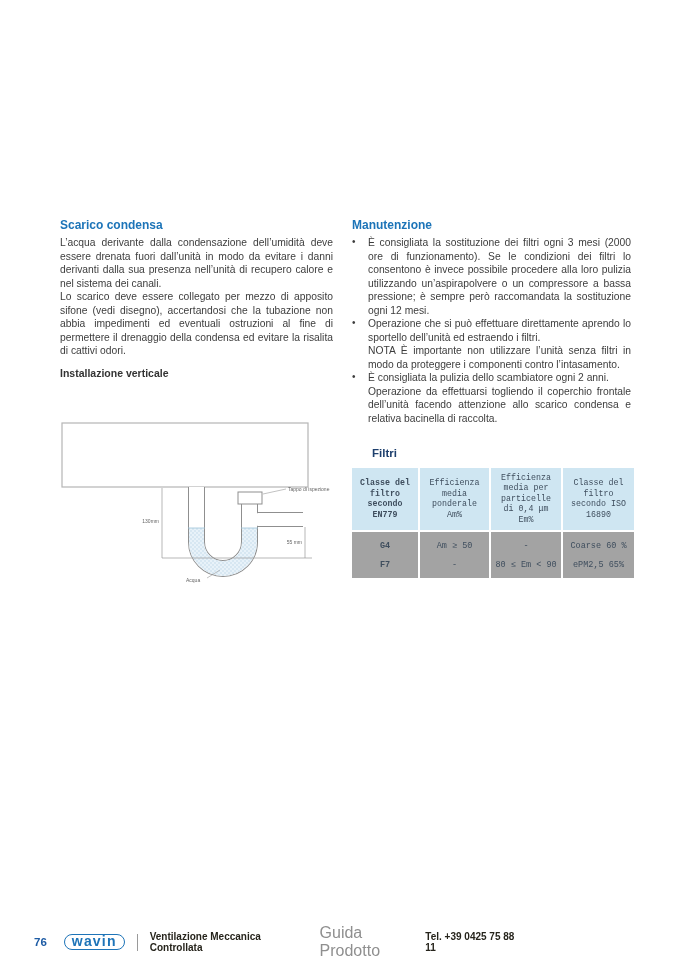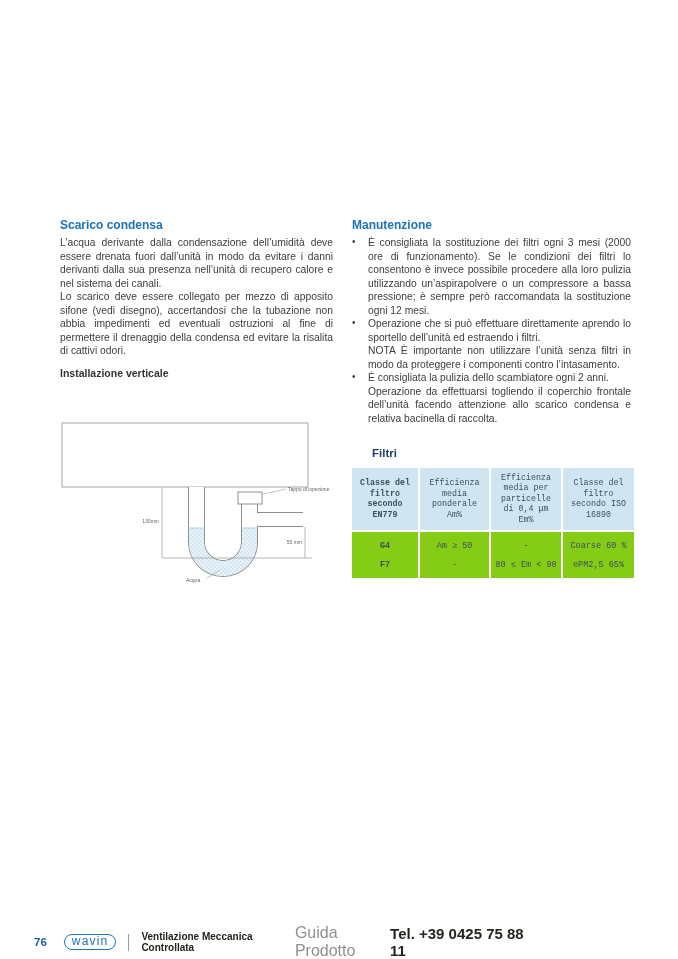--- a/index.html
+++ b/index.html
@@ -22,35 +22,35 @@
   .diagram { position:absolute; left:60px; top:420px; width:272px; height:170px; }
   .diagram text { font-family:"Liberation Sans", sans-serif; font-size:5px; fill:#666; }
 
   .filtri { position:absolute; left:352px; top:447px; width:278px; }
   .filtri h2.sec { color:#1d3f6d; font-size:11.5px; margin:0 0 9px 0;padding-left:20px; }
   .ftable { display:grid; grid-template-columns:66px 69px 70px 71px; column-gap:2px;font-family:Liberation Mono, monospace; }
   .fcol {}
   .fhead { background:#cfe6f2; height:62px; display:flex; align-items:center; justify-content:center;
            text-align:center; font-size:8.3px; line-height:10.5px; color:#3f4e5e; padding:2px 3px; }
   .fhead.bold { font-weight:bold; }
-  .fbody { background:#84cc16; height:46px; margin-top:2px; padding-top:4px; }
+  .fbody { background:#a3a3a3; height:46px; margin-top:2px; padding-top:4px; }
   .fcell { height:19px; display:flex; align-items:center; justify-content:center;
            font-size:8.5px; color:#3f4e5e; }
   .fcell.bold { font-weight:bold; }
 
   .footer { position:absolute; left:12px; top:924px; width:566px; display:flex; align-items:center;
             padding:0 52px 0 22px; }
   .page-num { font-size:11.5px; font-weight:bold; color:#1d5ba4; }
   .logo { margin-left:17px; border:1.4px solid #1e74b8; border-radius:9px; padding:0 7px 1px 7px;
-          color:#1e74b8; font-weight:normal; font-size:12px; letter-spacing:1.2px; line-height:13px; }
+          color:#1e74b8; font-weight:bold; font-size:14px; letter-spacing:1.2px; line-height:13px; }
   .fdivider { width:1px; height:17px; background:#9a9a9a; margin:0 12px; }
   .ftitle { font-size:10px; font-weight:bold; color:#26241c; }
   .fsub { font-size:16px; color:#8f8f8f; margin-left:6px; }
   .fspacer { flex:1; }
-  .ftel { font-size:15px; font-weight:bold; color:#26241c; }
+  .ftel { font-size:10px; font-weight:bold; color:#26241c; }
 </style>
 </head>
 <body>
 
 <div class="page">
 
   <div class="left-col">
     <h2 class="sec">Scarico condensa</h2>
     <p class="body-text">L’acqua derivante dalla condensazione dell’umidità deve essere drenata fuori dall’unità in modo da evitare i danni derivanti dalla sua presenza nell’unità di recupero calore e nel sistema dei canali.</p>
     <p class="body-text">Lo scarico deve essere collegato per mezzo di apposito sifone (vedi disegno), accertandosi che la tubazione non abbia impedimenti ed eventuali ostruzioni al fine di permettere il drenaggio della condensa ed evitare la risalita di cattivi odori.</p>

